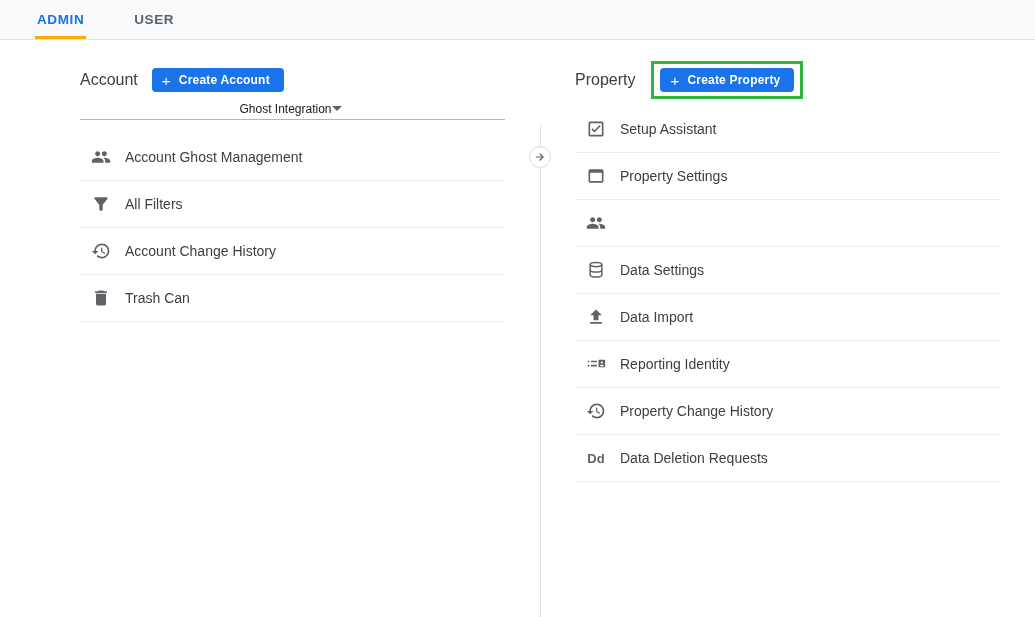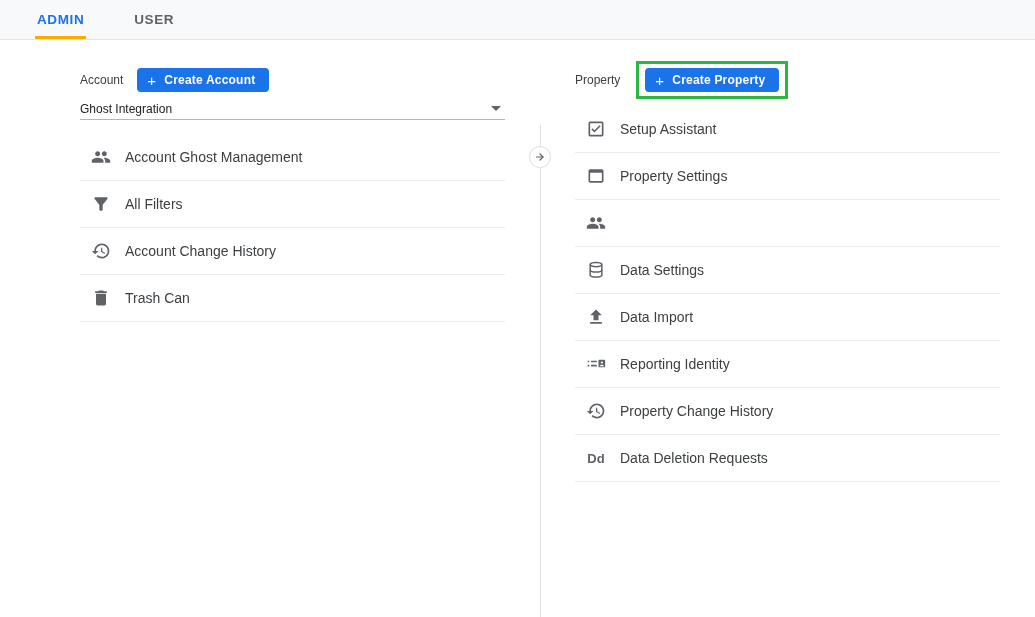--- a/index.html
+++ b/index.html
@@ -31,21 +31,21 @@
     content:""; position:absolute; left:0; right:0; bottom:0;
     height:3px; background:#f9ab00;
   }
 
   
   .column { position:absolute; top:48px; }
   .col-account  { left:80px;  width:425px; }
   .col-property { left:575px; width:425px; }
 
   .col-header { display:flex; align-items:center; height:24px; margin-top:20px; }
-  .col-label { font-size:12px; color:#3c4043; margin-right:14px; white-space:nowrap; }
+  .col-label { font-size:16px; color:#3c4043; margin-right:14px; white-space:nowrap; }
 
   .create-btn {
     display:inline-flex; align-items:center;
     background:#1a73e8; color:#fff;
     font-family:"Liberation Sans", sans-serif;
     font-size:12px; font-weight:700; letter-spacing:.2px;
     border:none; border-radius:4px;
     height:24px; padding:0 14px 0 10px;
     cursor:pointer; white-space:nowrap;
   }
@@ -53,21 +53,21 @@
 
   .green-box {
     display:inline-flex;
     border:3px solid #2cb742;
     padding:4px 6px;
     margin-left:2px;
   }
 
   
   .selector {
-    display:flex; align-items:center; justify-content:space-between;
+    display:flex; align-items:center; justify-content:center;
     height:22px; margin-top:6px;
     border-bottom:1px solid #b5b5b5;
     cursor:pointer;
   }
   .selector-value { font-size:12px; color:#202124; }
   .caret {
     width:0; height:0; margin-right:4px;
     border-left:5px solid transparent;
     border-right:5px solid transparent;
     border-top:5px solid #5f6368;

